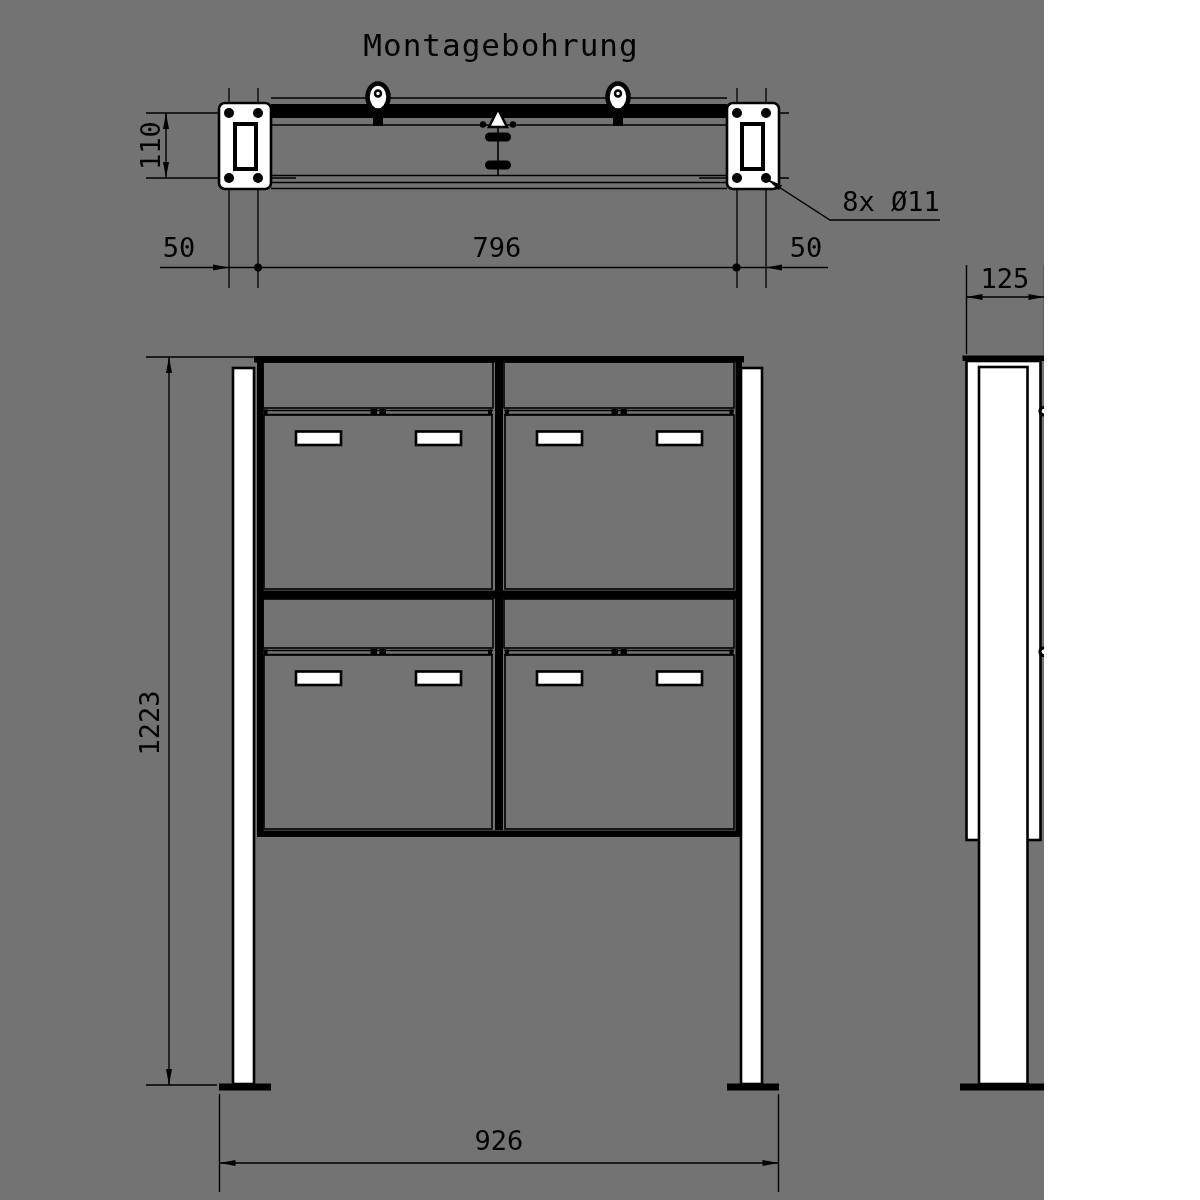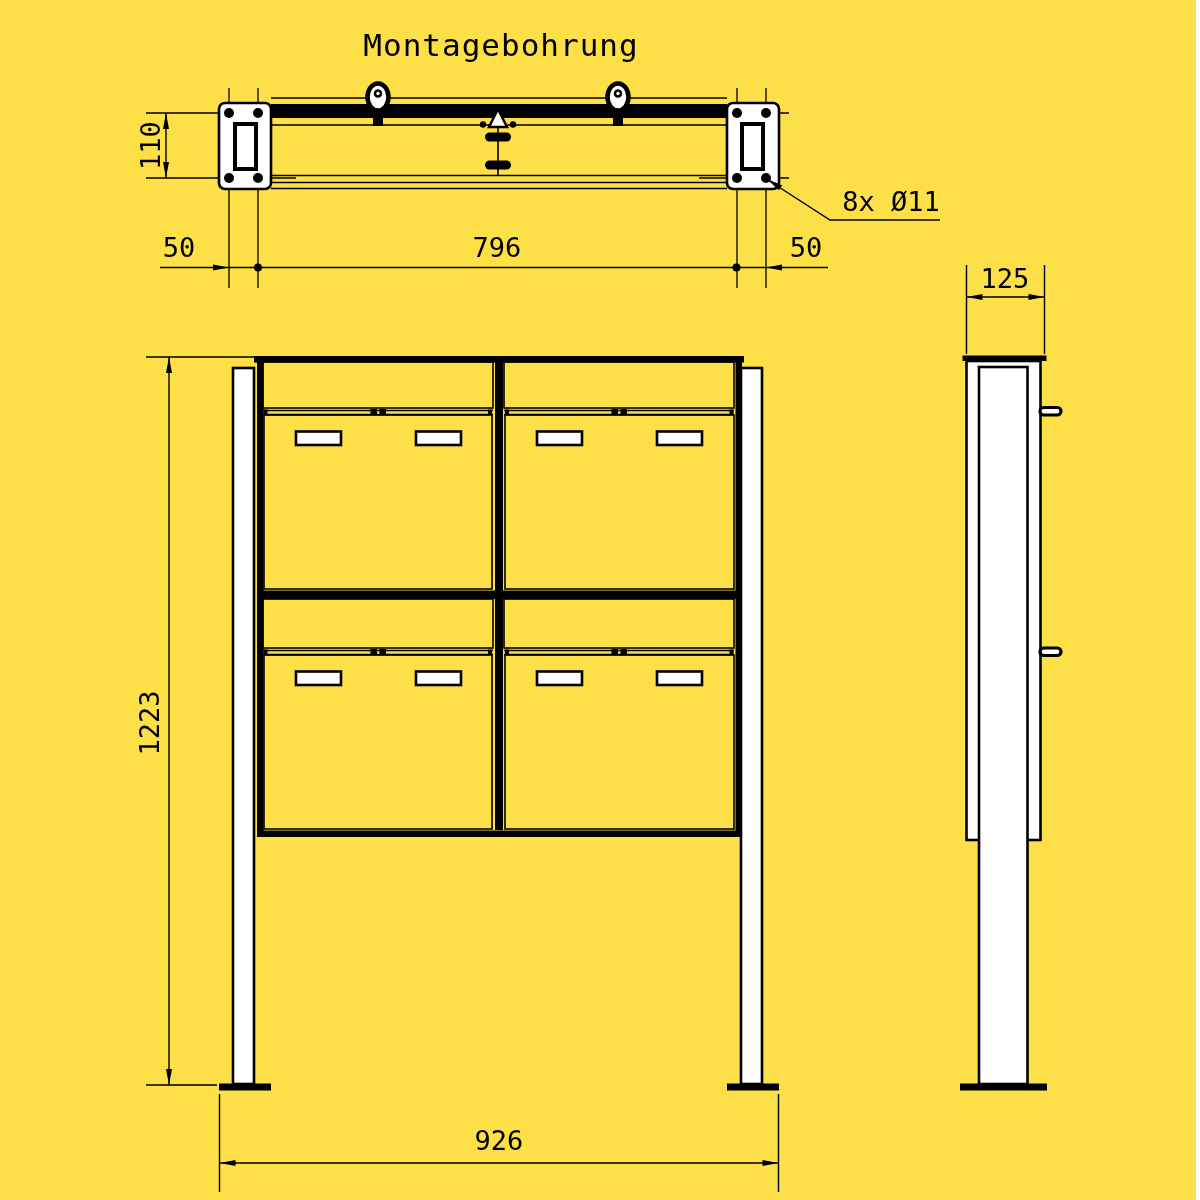--- a/index.html
+++ b/index.html
@@ -1,16 +1,16 @@
 <!DOCTYPE html>
 <html><head>
 <meta charset="utf-8">
 <style>
   html,body{margin:0;padding:0;background:#ffffff;}
-  .stage{position:relative;width:1196px;height:1200px;background:#fde047;overflow:hidden;}
+  .stage{position:relative;width:1044px;height:1200px;background:#737373;overflow:hidden;}
   svg{display:block;}
   .thin{stroke:#000;stroke-width:1.6;fill:none;}
   .medw{stroke:#000;stroke-width:2.6;fill:#fff;}
   .thick{fill:#000;stroke:none;}
   .cline{stroke:#000;stroke-width:1.3;fill:none;}
   .dimline{stroke:#000;stroke-width:1.4;fill:none;}
   .arrow{fill:#000;stroke:none;}
   .dim-text{font-family:"DejaVu Sans Mono","Liberation Mono",monospace;font-size:27px;fill:#000;}
   .title-text{font-family:"DejaVu Sans Mono","Liberation Mono",monospace;font-size:31px;fill:#000;letter-spacing:1px;}
 </style>

